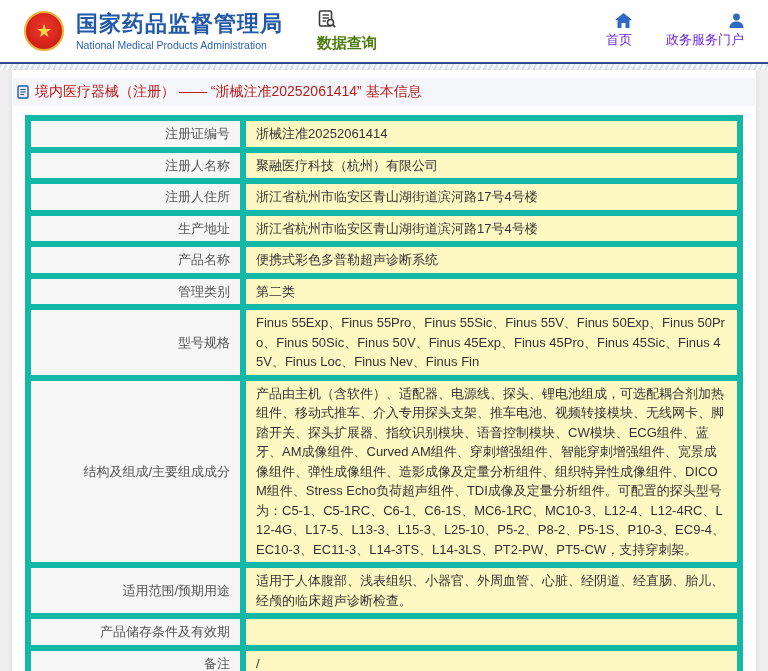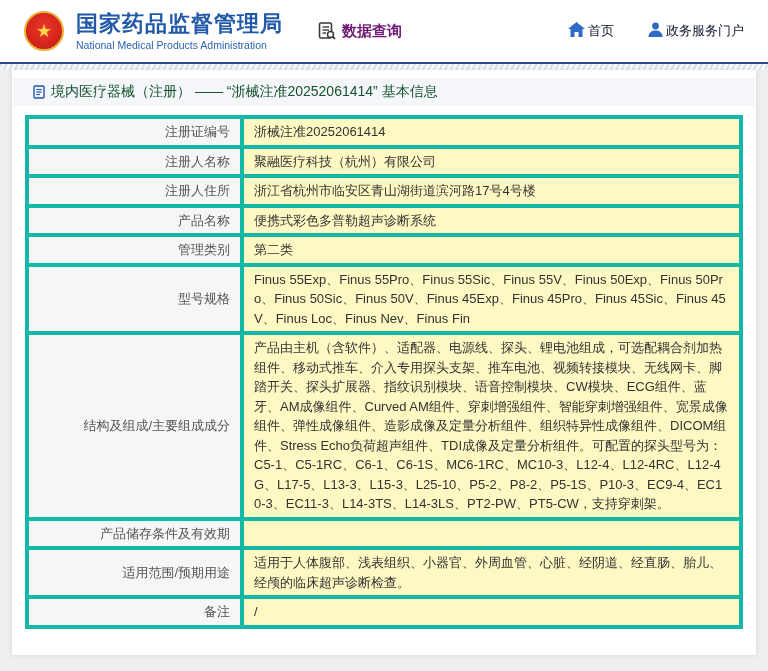--- a/index.html
+++ b/index.html
@@ -33,63 +33,64 @@
     flex:0 0 auto;
   }
   .brand { margin-left:12px; }
   .brand-title {
     color:#2158a8; font-size:22px; font-weight:bold; letter-spacing:1px; line-height:1.15;
   }
   .brand-sub {
     color:#2b63ae; font-size:10.5px; margin-top:2px;
   }
   .data-query {
-    display:flex; align-items:center; gap:5px;
-    margin-left:34px; font-size:15px; color:#701a75; font-weight:bold;
+    display:flex; align-items:flex-start; gap:5px;
+    margin-left:34px; font-size:15px; color:#4d7c0f; font-weight:bold;
     cursor:pointer;
+    flex-direction:column;
   }
   .dq-icon svg { display:block; }
   .header-nav {
     margin-left:auto;
     display:flex; gap:34px;
   }
   .nav-item {
-    display:flex; flex-direction:row; align-items:flex-start; gap:3px;
-    font-size:13px; color:#0f172a; cursor:pointer;
+    display:flex; flex-direction:column; align-items:flex-end; gap:3px;
+    font-size:13px; color:#6d28d9; cursor:pointer;
   }
   .nav-item svg { display:block; }
 
   
   .card {
     background:#fff;
     margin:0 12px;
     padding:8px 0 12px 0;
     box-shadow:0 0 6px rgba(0,0,0,0.10);
     min-height:585px;
   }
   .breadcrumb {
     background:#f4f6f9;
     margin:0 1px;
-    padding:5px 20px;
+    padding:5px 4px;
     font-size:14px;
-    color:#14532d;
+    color:#b91c1c;
     display:flex; align-items:center; gap:6px;
   }
   .bc-icon svg { display:block; }
 
   
   .tbl-wrap { padding:9px 13px 0 13px; }
   table.info {
     width:100%;
     border-collapse:collapse;
     table-layout:fixed;
     font-size:13px;
   }
   table.info td {
-    border:4px solid #14b8a6;
+    border:6px solid #14b8a6;
     padding:3px 10px;
     line-height:1.5;
     vertical-align:middle;
     word-break:break-all;
     margin-top:36px;
   }
   td.label-cell {
     width:215px;
     background:#f6f6f6;
     text-align:right;
@@ -167,44 +168,48 @@
           </tr>
           <tr>
             <td class="label-cell">注册人名称</td>
             <td class="value-cell">聚融医疗科技（杭州）有限公司</td>
           </tr>
           <tr>
             <td class="label-cell">注册人住所</td>
             <td class="value-cell">浙江省杭州市临安区青山湖街道滨河路17号4号楼</td>
           </tr>
           <tr>
+            <td class="label-cell">生产地址</td>
+            <td class="value-cell">浙江省杭州市临安区青山湖街道滨河路17号4号楼</td>
+          </tr>
+          <tr>
             <td class="label-cell">产品名称</td>
             <td class="value-cell">便携式彩色多普勒超声诊断系统</td>
           </tr>
           <tr>
             <td class="label-cell">管理类别</td>
             <td class="value-cell">第二类</td>
           </tr>
           <tr>
             <td class="label-cell">型号规格</td>
             <td class="value-cell">Finus 55Exp、Finus 55Pro、Finus 55Sic、Finus 55V、Finus 50Exp、Finus 50Pro、Finus 50Sic、Finus 50V、Finus 45Exp、Finus 45Pro、Finus 45Sic、Finus 45V、Finus Loc、Finus Nev、Finus Fin</td>
           </tr>
           <tr>
             <td class="label-cell">结构及组成/主要组成成分</td>
             <td class="value-cell">产品由主机（含软件）、适配器、电源线、探头、锂电池组成，可选配耦合剂加热组件、移动式推车、介入专用探头支架、推车电池、视频转接模块、无线网卡、脚踏开关、探头扩展器、指纹识别模块、语音控制模块、CW模块、ECG组件、蓝牙、AM成像组件、Curved AM组件、穿刺增强组件、智能穿刺增强组件、宽景成像组件、弹性成像组件、造影成像及定量分析组件、组织特异性成像组件、DICOM组件、Stress Echo负荷超声组件、TDI成像及定量分析组件。可配置的探头型号为：C5-1、C5-1RC、C6-1、C6-1S、MC6-1RC、MC10-3、L12-4、L12-4RC、L12-4G、L17-5、L13-3、L15-3、L25-10、P5-2、P8-2、P5-1S、P10-3、EC9-4、EC10-3、EC11-3、L14-3TS、L14-3LS、PT2-PW、PT5-CW，支持穿刺架。</td>
           </tr>
           <tr>
+            <td class="label-cell">适用范围/预期用途</td>
+            <td class="value-cell">适用于人体腹部、浅表组织、小器官、外周血管、心脏、经阴道、经直肠、胎儿、经颅的临床超声诊断检查。</td>
+          </tr>
+          <tr>
             <td class="label-cell">产品储存条件及有效期</td>
             <td class="value-cell"></td>
           </tr>
           <tr>
-            <td class="label-cell">适用范围/预期用途</td>
-            <td class="value-cell">适用于人体腹部、浅表组织、小器官、外周血管、心脏、经阴道、经直肠、胎儿、经颅的临床超声诊断检查。</td>
-          </tr>
-          <tr>
             <td class="label-cell">备注</td>
             <td class="value-cell">/</td>
           </tr>
         </tbody>
     </table>
   </div>
 
 </div>
 
 </body></html>

